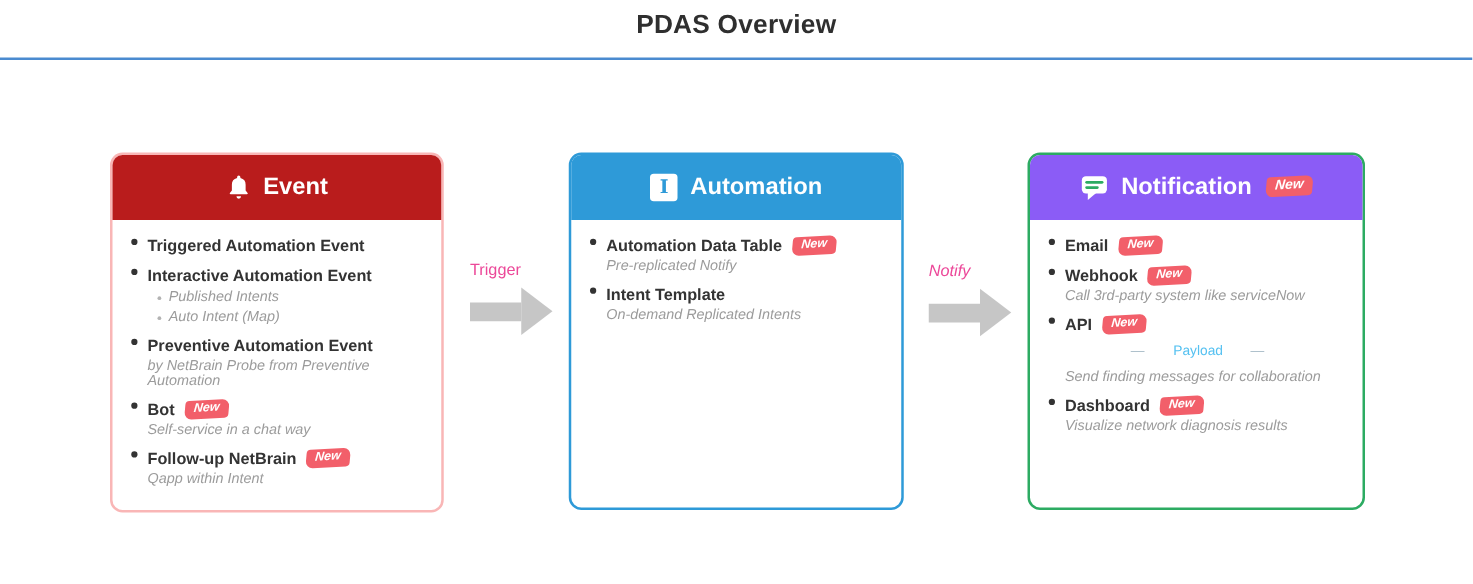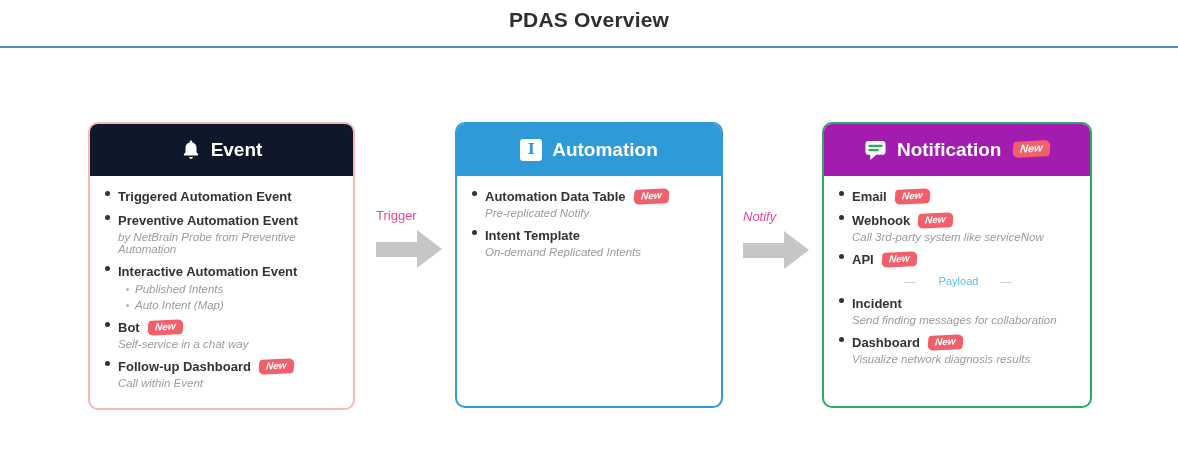--- a/index.html
+++ b/index.html
@@ -29,23 +29,23 @@
   }
   .card-event        { left: 88px;  width: 267px; height: 288px; border-color: #f9b6b6; }
   .card-automation   { left: 455px; width: 268px; height: 286px; border-color: #2e9ad8; }
   .card-notification { left: 822px; width: 270px; height: 286px; border-color: #2cab62; }
 
   .card-header {
     height: 53px; display: flex; align-items: center; justify-content: center;
     gap: 10px; color: #ffffff; font-size: 19px; font-weight: 700;
     border-radius: 7px 7px 0 0; margin: -1px -1px 0 -1px;
   }
-  .card-event .card-header        { background: #0f172a; }
+  .card-event .card-header        { background: #b91c1c; }
   .card-automation .card-header   { background: #2e9ad8; }
-  .card-notification .card-header { background: #a21caf; }
+  .card-notification .card-header { background: #8b5cf6; }
 
   .hdr-icon { display: inline-flex; align-items: center; justify-content: center; }
   .hdr-icon svg { display: block; }
   .i-square {
     width: 22px; height: 22px; background: #ffffff; border-radius: 3px;
     display: inline-flex; align-items: center; justify-content: center;
     font-family: "DejaVu Serif", "Liberation Serif", serif;
     font-weight: 700; font-size: 15px; color: #2e9ad8; line-height: 1;
   }
 
@@ -117,53 +117,53 @@
     <div class="card-body">
         <div class="item">
           <div class="item-row">
             <span class="bullet"></span>
             <span class="item-title">Triggered Automation Event</span>
           </div>
         </div>
         <div class="item">
           <div class="item-row">
             <span class="bullet"></span>
-            <span class="item-title">Preventive Automation Event</span>
-          </div>
-          <div class="item-desc">by NetBrain Probe from Preventive Automation</div>
-        </div>
-        <div class="item">
-          <div class="item-row">
-            <span class="bullet"></span>
             <span class="item-title">Interactive Automation Event</span>
           </div>
           <div class="sub-item">
             <span class="sub-bullet"></span>
             <span>Published Intents</span>
           </div>
           <div class="sub-item">
             <span class="sub-bullet"></span>
             <span>Auto Intent (Map)</span>
           </div>
         </div>
         <div class="item">
           <div class="item-row">
             <span class="bullet"></span>
+            <span class="item-title">Preventive Automation Event</span>
+          </div>
+          <div class="item-desc">by NetBrain Probe from Preventive Automation</div>
+        </div>
+        <div class="item">
+          <div class="item-row">
+            <span class="bullet"></span>
             <span class="item-title">Bot</span>
             <span class="badge">New</span>
           </div>
           <div class="item-desc">Self-service in a chat way</div>
         </div>
         <div class="item">
           <div class="item-row">
             <span class="bullet"></span>
-            <span class="item-title">Follow-up Dashboard</span>
-            <span class="badge">New</span>
-          </div>
-          <div class="item-desc">Call within Event</div>
+            <span class="item-title">Follow-up NetBrain</span>
+            <span class="badge">New</span>
+          </div>
+          <div class="item-desc">Qapp within Intent</div>
         </div>
       </div>
   </div>
 
   <div class="arrow-group arrow-group-trigger">
     <div class="arrow-label">Trigger</div>
     <div class="arrow">
       <div class="arrow-shaft"></div>
       <div class="arrow-head"></div>
     </div>
@@ -233,24 +233,20 @@
         </div>
         <div class="item">
           <div class="item-row">
             <span class="bullet"></span>
             <span class="item-title">API</span>
             <span class="badge">New</span>
           </div>
           <div class="payload-line"><span class="payload-dash">—</span><span class="payload-text">Payload</span><span class="payload-dash">—</span></div>
         </div>
         <div class="item">
-          <div class="item-row">
-            <span class="bullet"></span>
-            <span class="item-title">Incident</span>
-          </div>
           <div class="item-desc">Send finding messages for collaboration</div>
         </div>
         <div class="item">
           <div class="item-row">
             <span class="bullet"></span>
             <span class="item-title">Dashboard</span>
             <span class="badge">New</span>
           </div>
           <div class="item-desc">Visualize network diagnosis results</div>
         </div>

